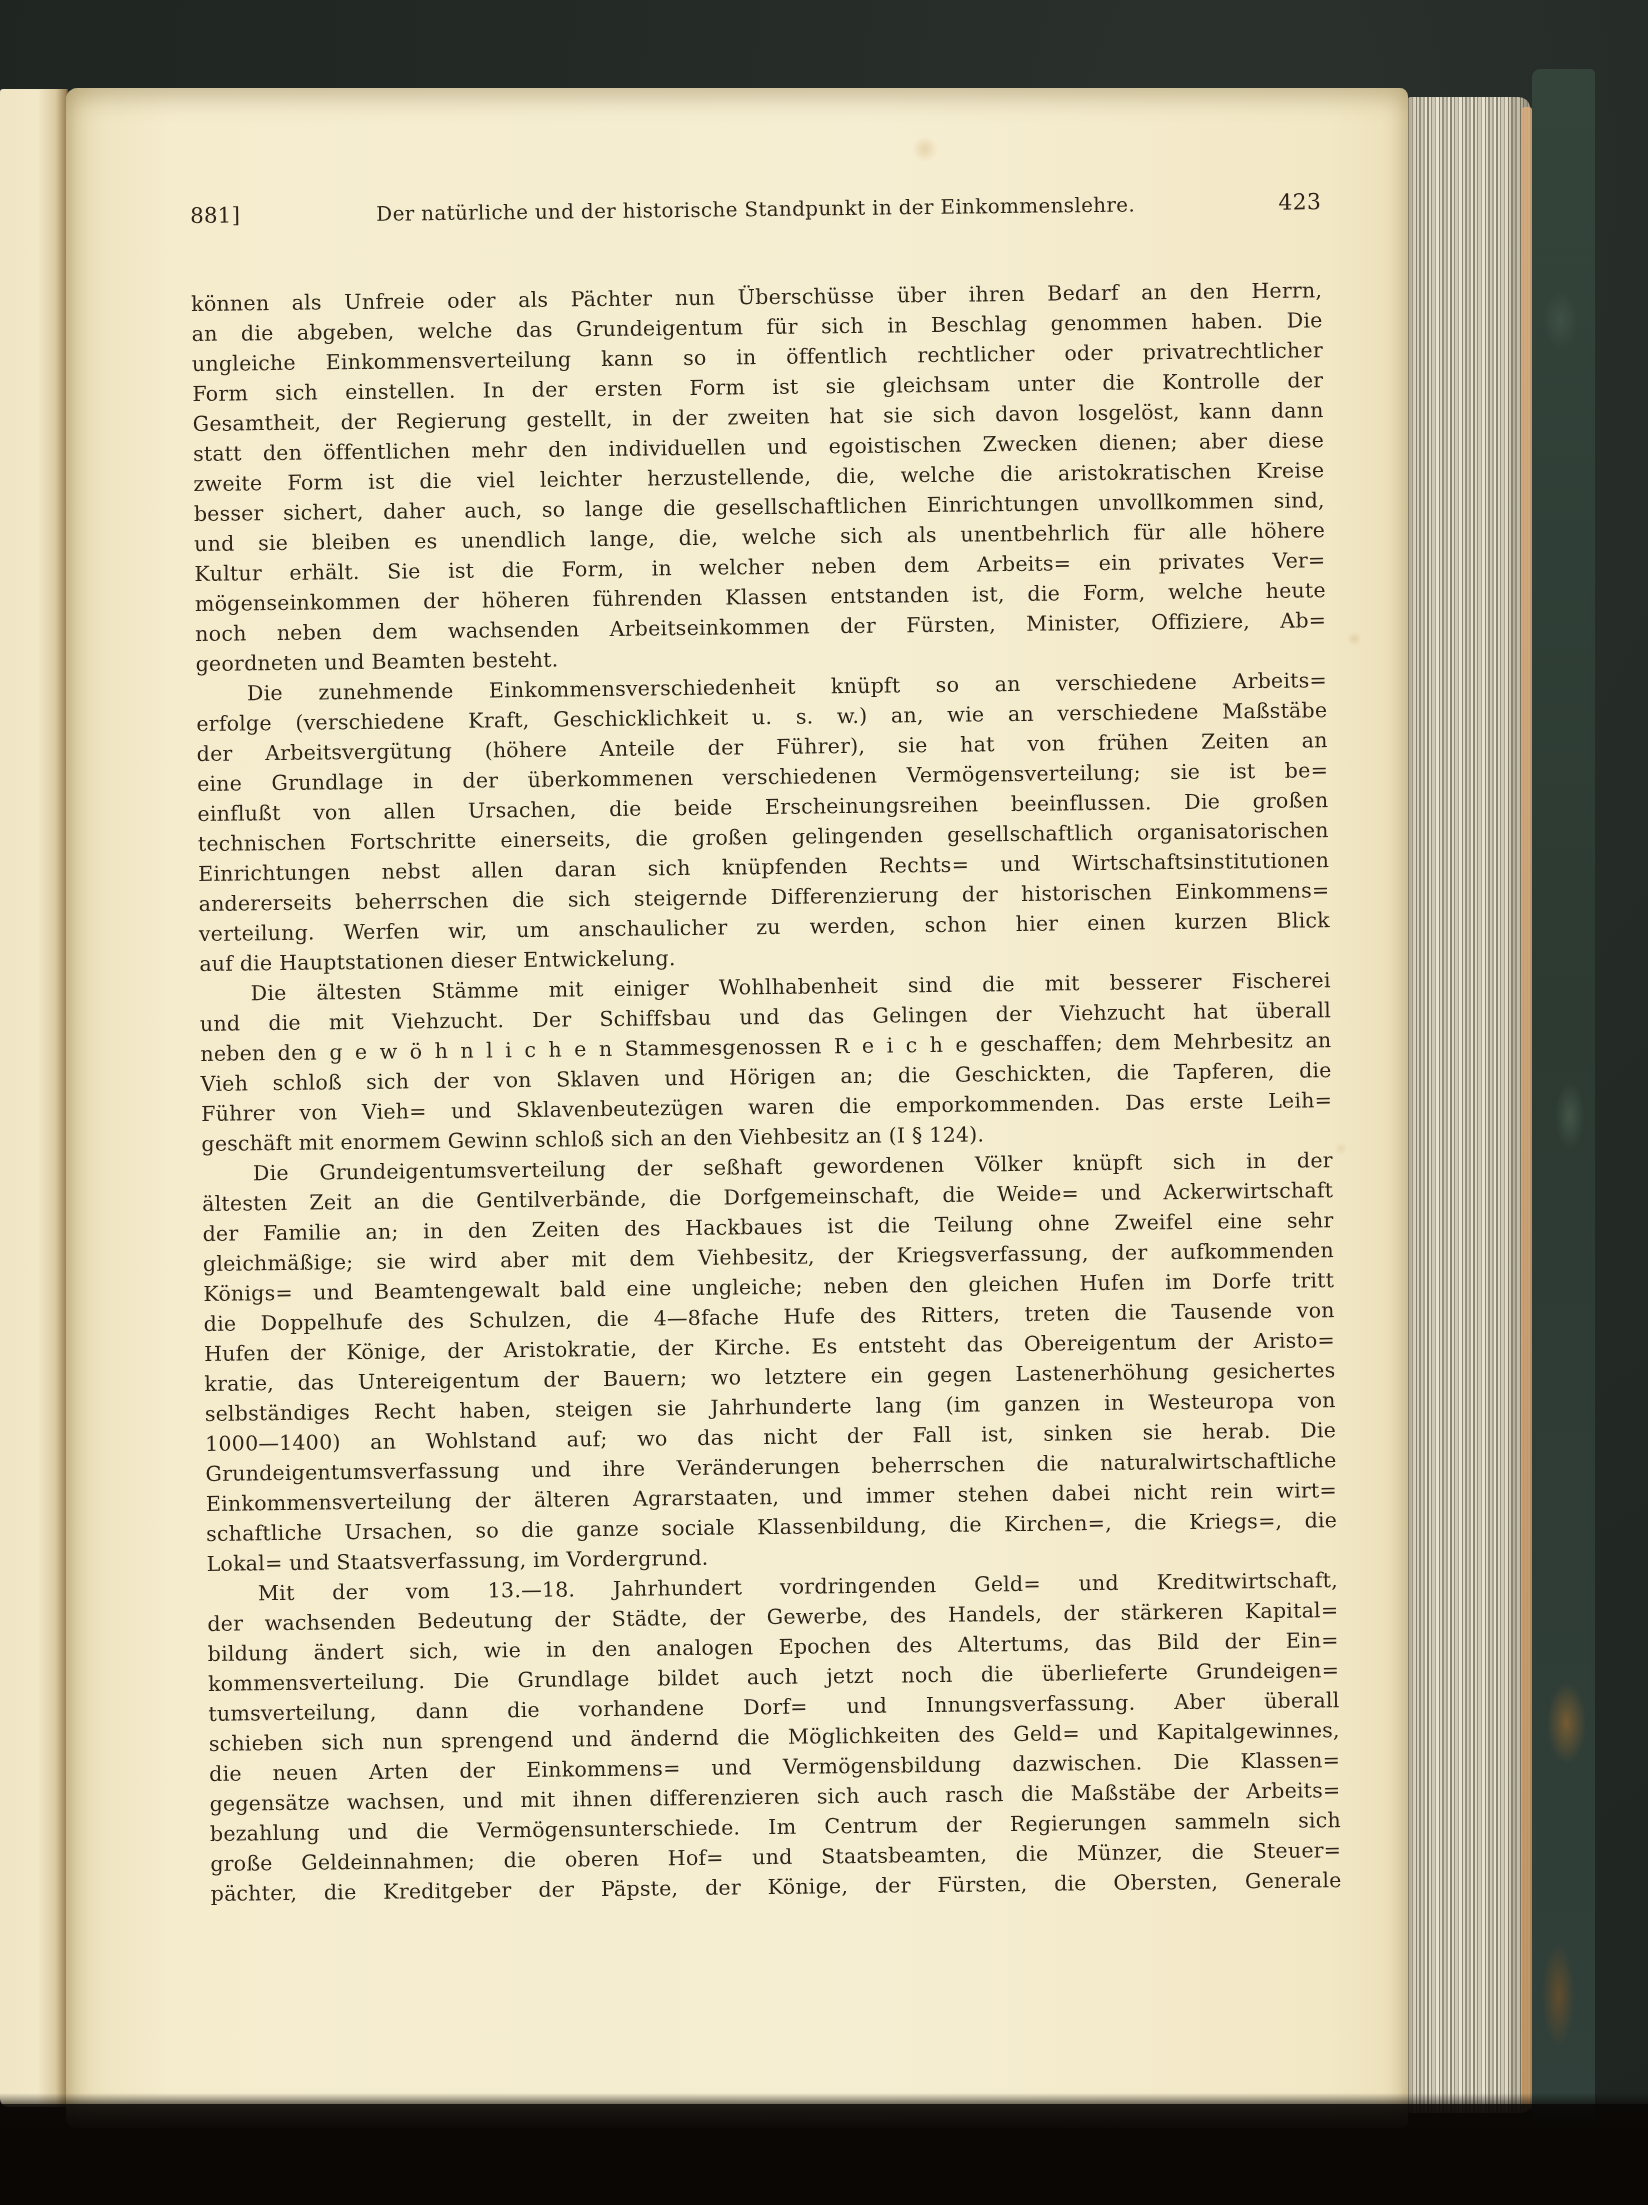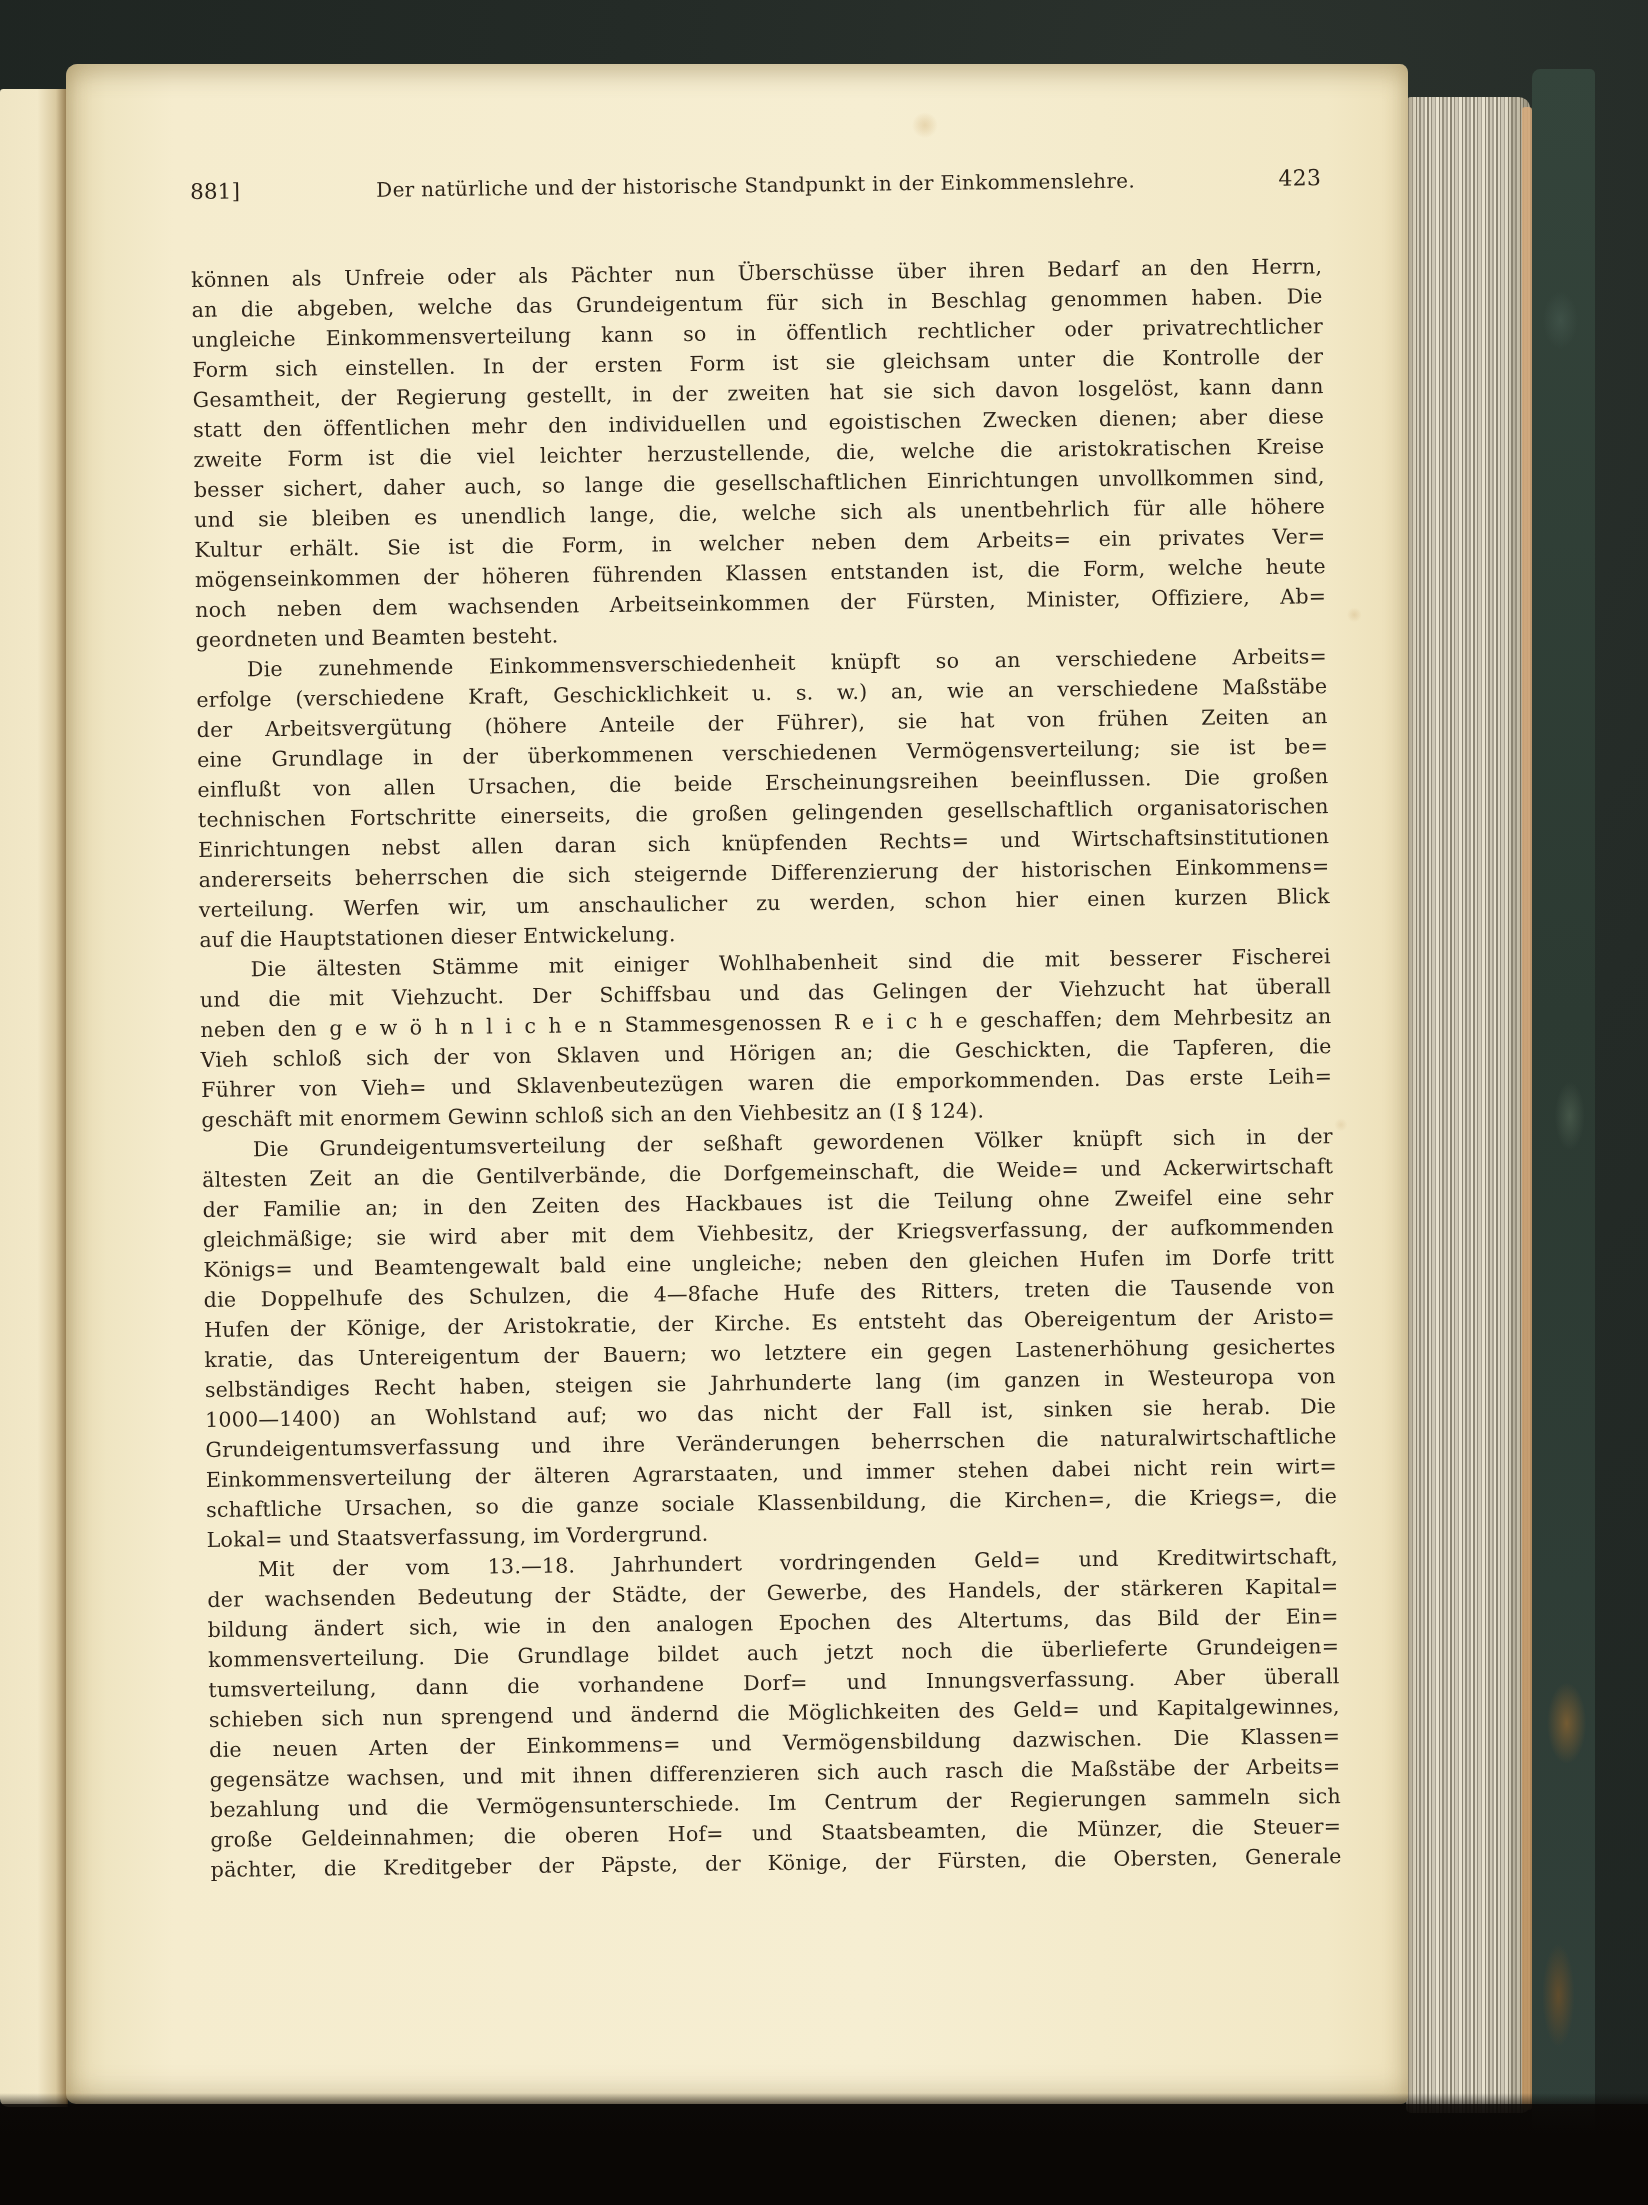--- a/index.html
+++ b/index.html
@@ -9,21 +9,21 @@
     background: radial-gradient(ellipse at 75% 8%, #2b322d 0%, #242b27 35%, #1b211e 100%);
   }
   
   .facing-strip {
     position:absolute; left:0; top:89px; width:68px; height:2018px;
     background: linear-gradient(90deg, #efe5c4 0%, #f2e8c8 55%, #d9c9a0 82%, #9a8257 97%, #5f4b2c 100%);
     border-radius: 3.3px 0 0 8.2px;
   }
   
   .page {
-    position:absolute; left:66px; top:64px; width:1342px; height:2040px;
+    position:absolute; left:66px; top:88px; width:1342px; height:2040px;
     background:
       radial-gradient(circle at 64% 3%, rgba(198,158,92,0.30) 0px, rgba(198,158,92,0.18) 5.8px, rgba(198,158,92,0) 13px),
       radial-gradient(circle at 57% 6%, rgba(198,158,92,0.22) 0px, rgba(198,158,92,0) 8.2px),
       radial-gradient(circle at 96% 27%, rgba(190,150,90,0.25) 0px, rgba(190,150,90,0) 7.4px),
       radial-gradient(circle at 95% 52%, rgba(190,150,90,0.2) 0px, rgba(190,150,90,0) 6.6px),
       linear-gradient(90deg, #e3d5ac 0%, #efe5c2 3%, #f5ecce 8%, #f6eed2 60%, #f2e8c6 94%, #ecdfb8 100%);
     border-radius: 11.5px 8.2px 6.6px 10px;
     box-shadow: inset 0 11.5px 21.4px rgba(120,95,45,0.30), inset 0 -13px 25px rgba(120,95,45,0.28);
   }
   

